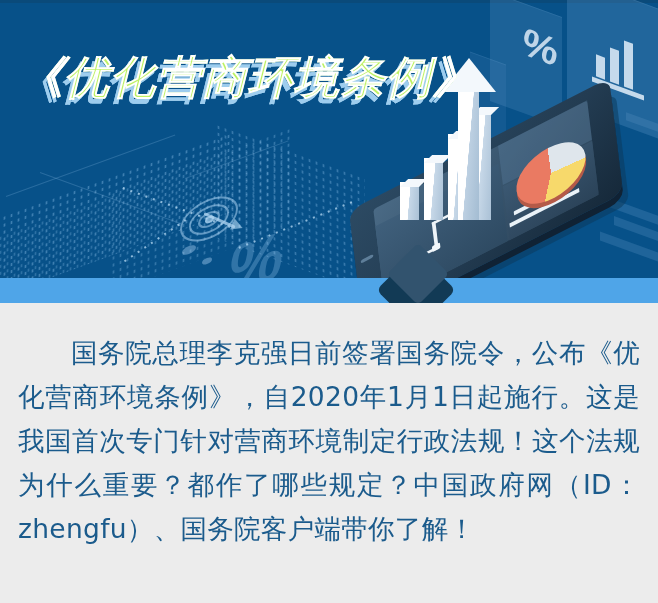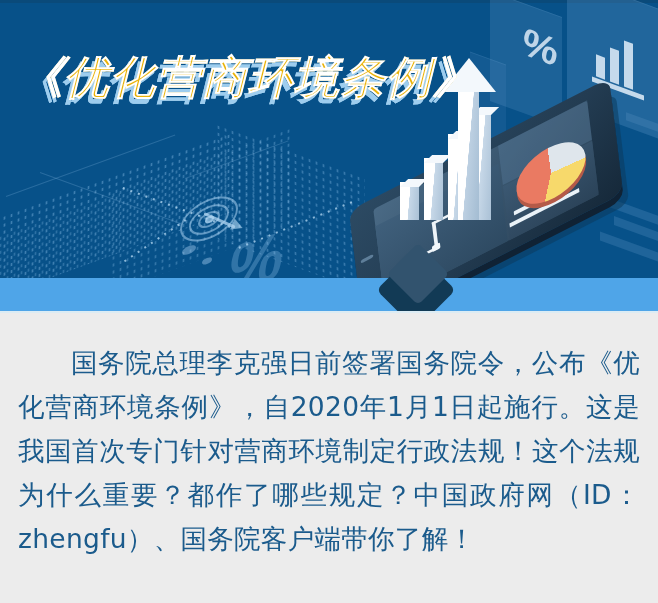--- a/index.html
+++ b/index.html
@@ -220,21 +220,21 @@
     transform:rotate(45deg); border-radius:6px;
   }
   .tip2{
     position:absolute; left:396px; top:252px; width:44px; height:44px;
     background:#32536e;
     transform:rotate(45deg); border-radius:5px;
   }
 
   
   .article{
-    position:absolute; left:0; top:313px; width:658px; height:290px;
+    position:absolute; left:0; top:303px; width:658px; height:290px;
     background:#ececec;
   }
   .article p{
     margin:0; padding:28px 18px 0 18px;
     color:#1b5b8c;
     font-size:26.5px;
     line-height:44px;
     letter-spacing:0.3px;
     text-align:justify;
     text-indent:2em;
@@ -243,21 +243,21 @@
   }
 
   
   .title{
     position:absolute; left:18px; top:48px; width:460px;
     z-index:30; user-select:none;
   }
   .title-line{
     font-family:"DejaVu Sans","Liberation Sans",sans-serif;
     font-weight:700; font-style:italic;
-    color:#eab308;
+    color:#bef264;
     font-size:45px;
     line-height:60px;
     letter-spacing:1px;
     white-space:nowrap;
     text-shadow:-4px 5px 0 #9ecdee, -4px 5px 0 #9ecdee;
     -webkit-text-stroke:0.5px #ffffff;
   }
   .title-line.l2{ font-size:45px; }
 </style>
 </head>

